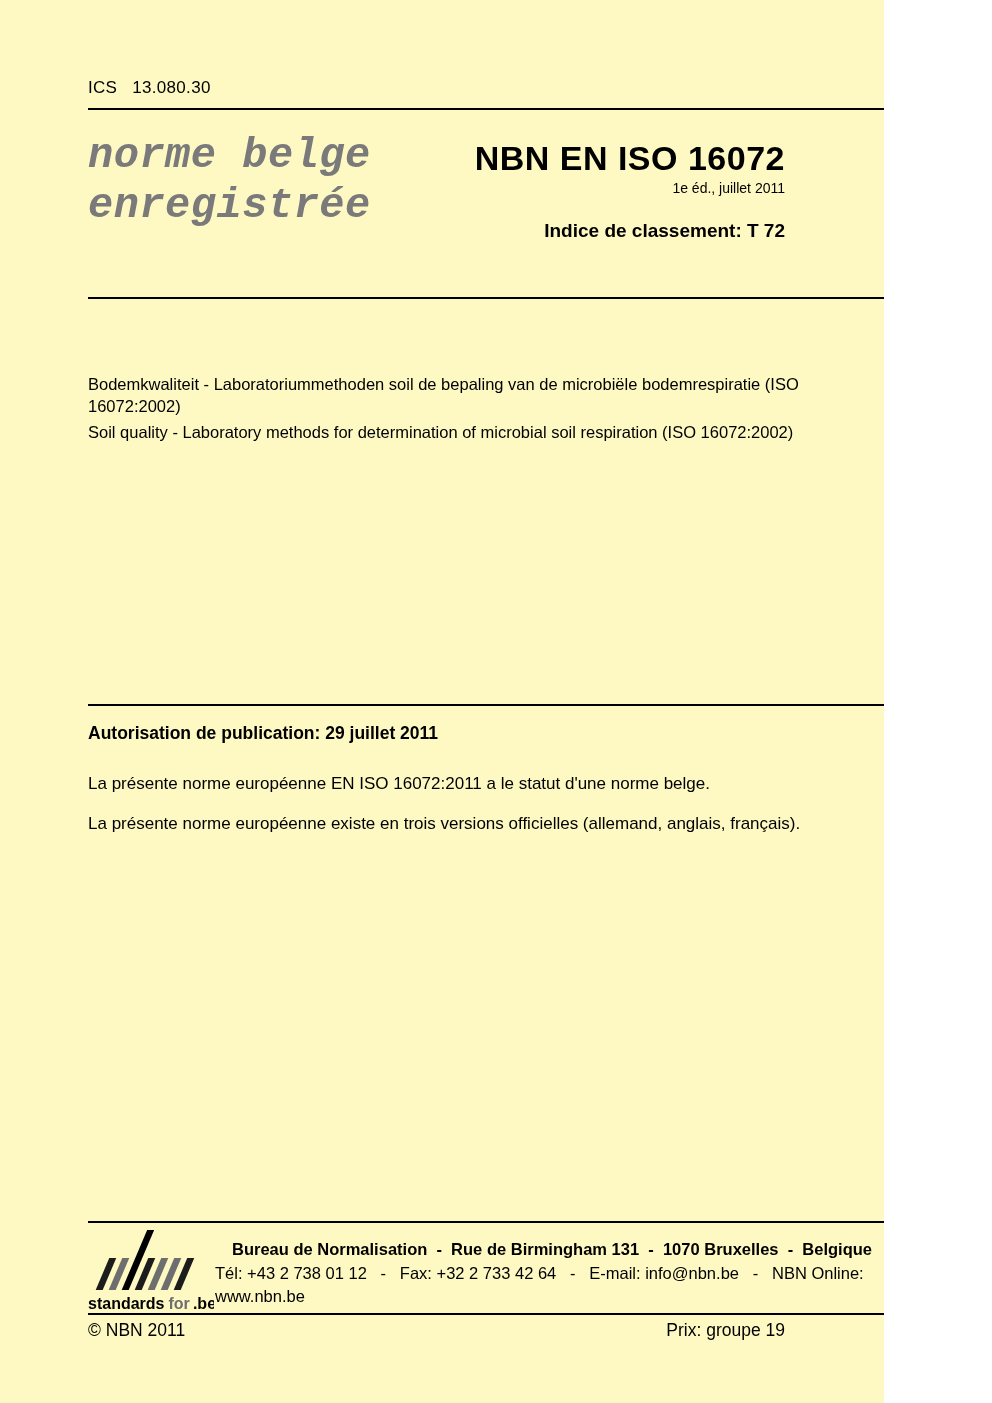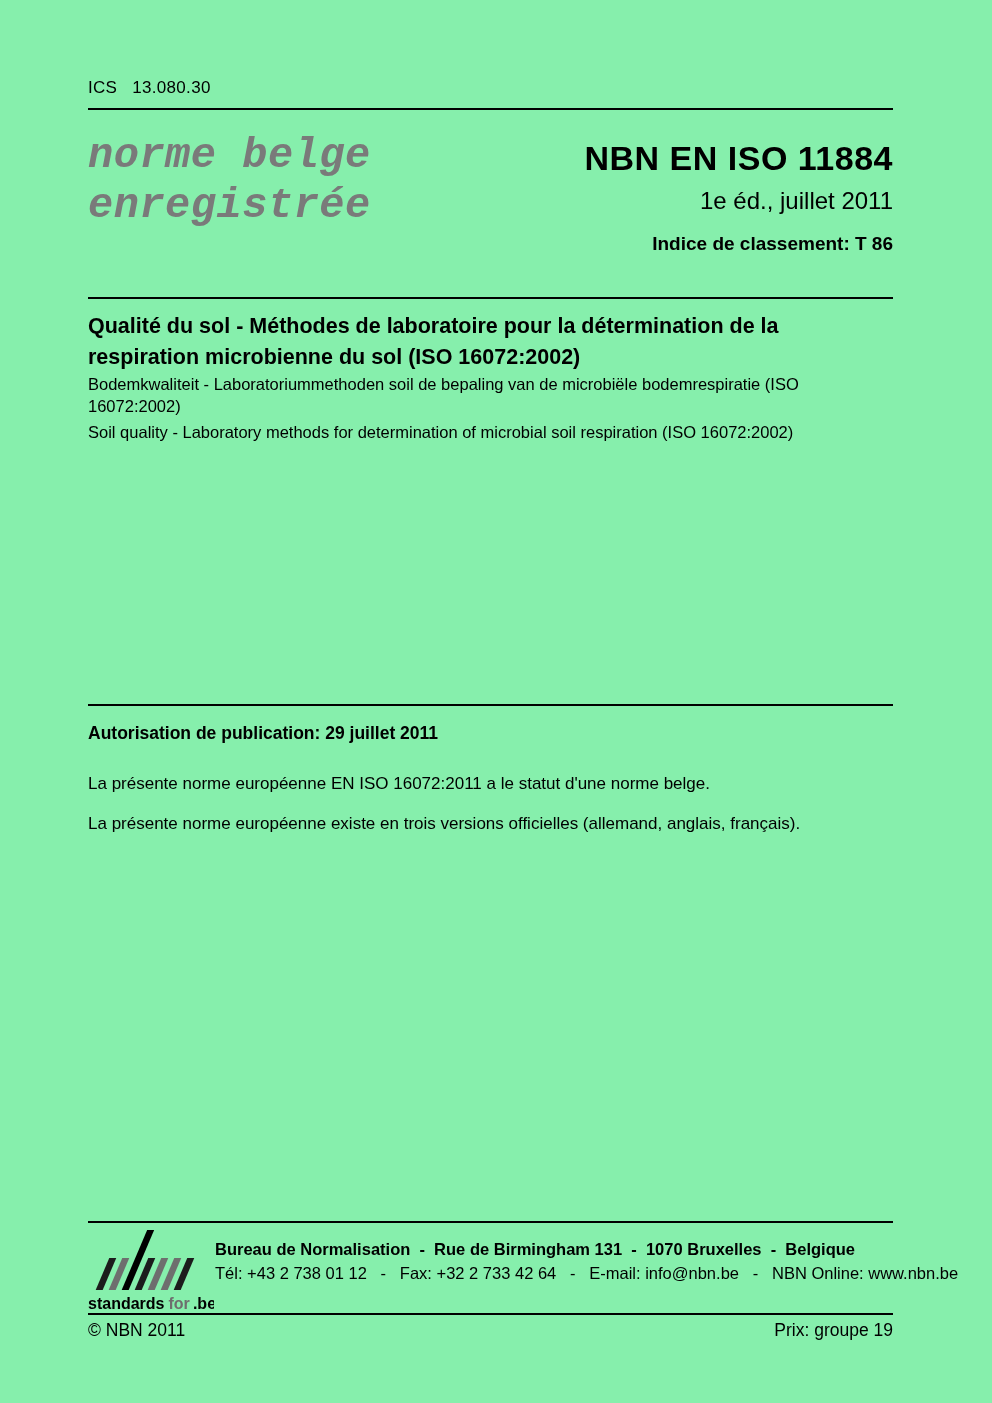--- a/index.html
+++ b/index.html
@@ -1,21 +1,21 @@
 <!DOCTYPE html>
 <html><head>
 <meta charset="utf-8">
 <style>
   * { box-sizing: border-box; }
   html, body { margin: 0; padding: 0; background: #ffffff; }
   .page {
     position: relative;
-    width: 992px;
+    width: 884px;
     height: 1403px;
-    background: #86efac;
+    background: #fef9c3;
     font-family: "Liberation Sans", "DejaVu Sans", sans-serif;
     color: #000000;
     overflow: hidden;
   }
   .pre { white-space: pre-wrap; }
   .rule {
     position: absolute;
     left: 88px;
     width: 805px;
     height: 2px;
@@ -47,22 +47,21 @@
     top: 139px;
     text-align: right;
   }
   .doc-number {
     font-size: 34px;
     font-weight: bold;
     letter-spacing: 0.5px;
     line-height: 38px;
   }
   .edition {
-    font-size: 24px;
-    margin-top: 13px;
+    font-size: 14px;
     line-height: 22px;
   }
   .classification {
     font-size: 19px;
     font-weight: bold;
     margin-top: 21px;
     line-height: 22px;
   }
   .rule-2 { top: 297px; }
   .title-fr {
@@ -116,21 +115,21 @@
     left: 86px;
     top: 1228px;
   }
   .address-block {
     position: absolute;
     left: 215px;
     top: 1238px;
     font-size: 16.5px;
     line-height: 23.5px;
   }
-  .address-line { font-weight: bold; }
+  .address-line { font-weight: bold; margin-left: 17px; }
   .rule-5 { top: 1313px; }
   .footer-row {
     position: absolute;
     left: 88px;
     right: 99px;
     top: 1320px;
     display: flex;
     justify-content: space-between;
     font-size: 17.5px;
     gap: 46px;
@@ -144,28 +143,27 @@
   <div class="ics-label pre">ICS   13.080.30</div>
 
   <div class="rule rule-1"></div>
 
   <div class="doc-type">
     <div>norme belge</div>
     <div>enregistrée</div>
   </div>
 
   <div class="header-right">
-    <div class="doc-number">NBN EN ISO 11884</div>
+    <div class="doc-number">NBN EN ISO 16072</div>
     <div class="edition">1e éd., juillet 2011</div>
-    <div class="classification">Indice de classement: T 86</div>
+    <div class="classification">Indice de classement: T 72</div>
   </div>
 
   <div class="rule rule-2"></div>
 
-  <div class="title-fr">Qualité du sol - Méthodes de laboratoire pour la détermination de la respiration microbienne du sol (ISO 16072:2002)</div>
   <div class="title-nl">Bodemkwaliteit - Laboratoriummethoden soil de bepaling van de microbiële bodemrespiratie (ISO 16072:2002)</div>
   <div class="title-en">Soil quality - Laboratory methods for determination of microbial soil respiration (ISO 16072:2002)</div>
 
   <div class="rule rule-3"></div>
 
   <div class="authorization">Autorisation de publication: 29 juillet 2011</div>
   <div class="status-note">La présente norme européenne EN ISO 16072:2011 a le statut d'une norme belge.</div>
   <div class="versions-note">La présente norme européenne existe en trois versions officielles (allemand, anglais, français).</div>
 
   <div class="rule rule-4"></div>

